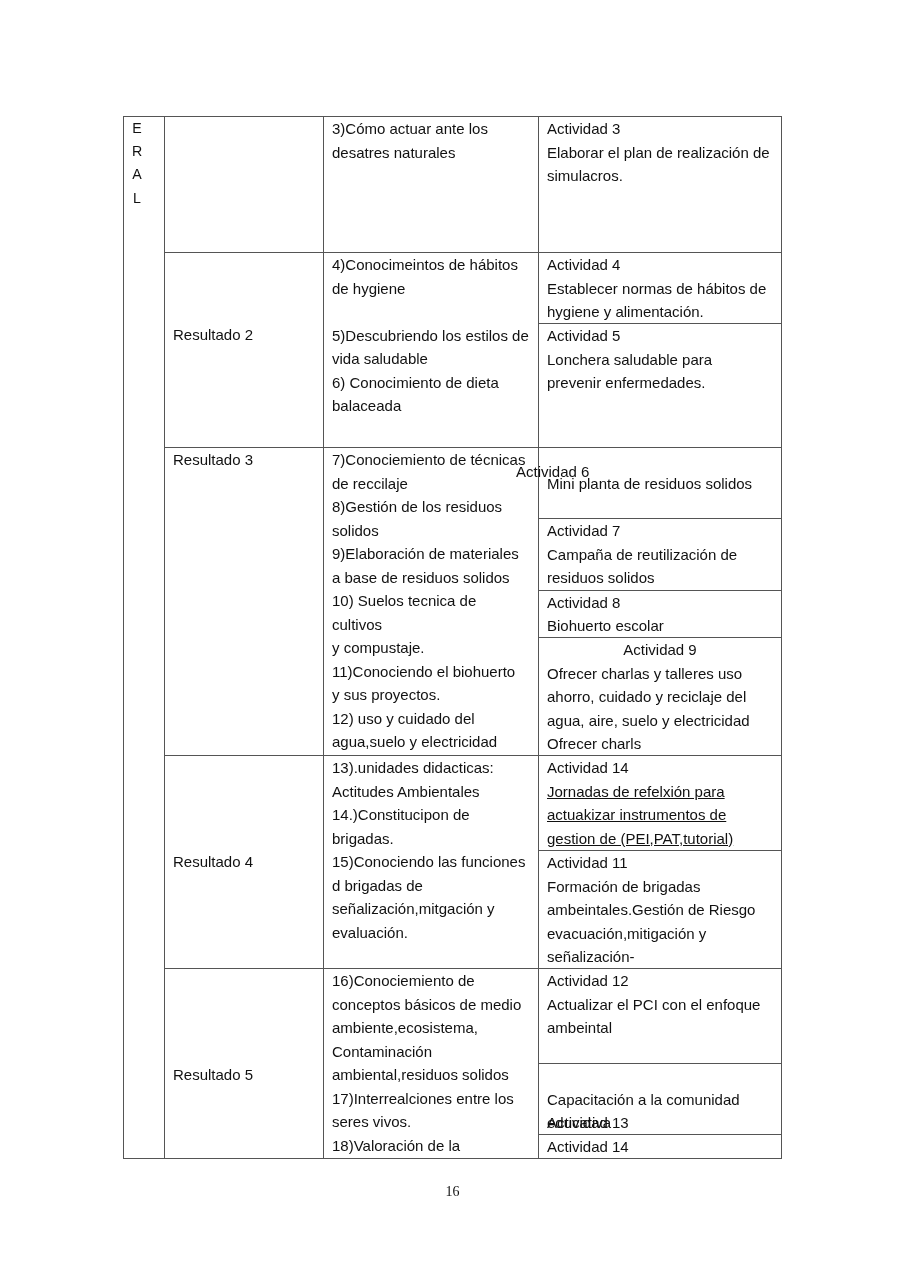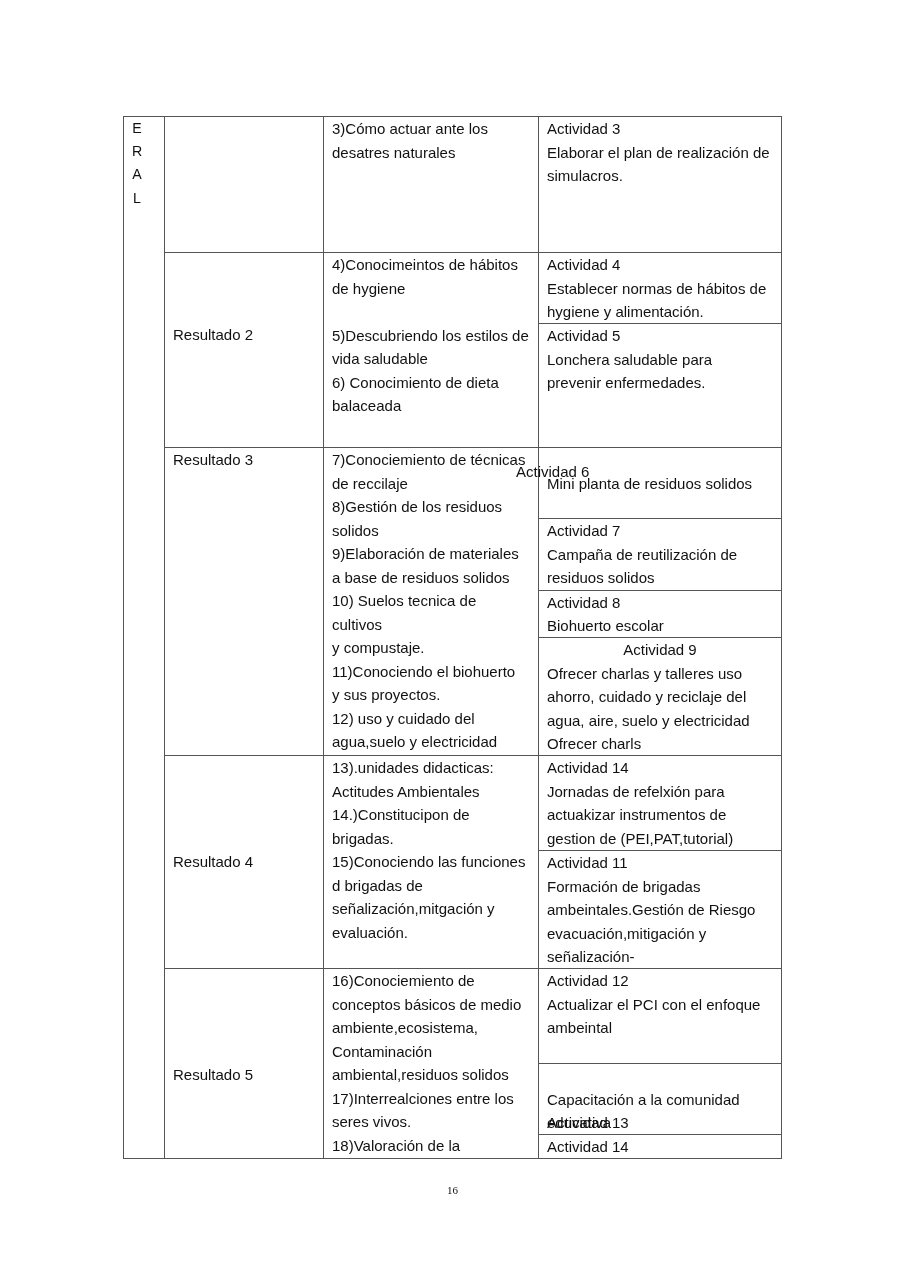--- a/index.html
+++ b/index.html
@@ -4,21 +4,21 @@
 <style>
   html, body { margin:0; padding:0; background:#ffffff; }
   body { width:905px; height:1280px; position:relative; overflow:hidden;
          font-family:"Liberation Sans", "DejaVu Sans", sans-serif; color:#111; }
   .cell { position:absolute; box-sizing:border-box; font-size:15px; line-height:23.5px;
           padding:1px 8px 0 8px; white-space:pre-line; }
   .hline { position:absolute; height:1px; background:#555; }
   .vline { position:absolute; width:1px; background:#555; }
   .vert { position:absolute; font-size:14.2px; line-height:23.5px; text-align:center; width:24px; }
   .pagenum { position:absolute; left:0; width:905px; top:1184px; text-align:center;
-             font-family:"Liberation Serif", "DejaVu Serif", serif; font-size:11px; }
+             font-family:"Liberation Serif", "DejaVu Serif", serif; font-size:14px; }
 </style>
 </head>
 <body>
 
 <div class="vline" style="left:123px; top:116px; height:1043px;"></div>
 <div class="vline" style="left:164px; top:116px; height:1043px;"></div>
 <div class="vline" style="left:323px; top:116px; height:1043px;"></div>
 <div class="vline" style="left:538px; top:116px; height:1043px;"></div>
 <div class="vline" style="left:781px; top:116px; height:1043px;"></div>
 
@@ -93,21 +93,21 @@
 <div class="cell" style="left:165px; top:849px; width:158px;">Resultado 4</div>
 <div class="cell" style="left:324px; top:755px; width:214px;">13).unidades didacticas:
 Actitudes Ambientales
 14.)Constitucipon de
 brigadas.
 15)Conociendo las funciones
 d brigadas de
 señalización,mitgación y
 evaluación.</div>
 <div class="cell" style="left:539px; top:755px; width:242px;">Actividad 14</div>
-<div class="cell" style="left:539px; top:778.5px; width:242px;">Jornadas de refelxión para
+<div class="cell" style="left:539px; top:778.5px; width:242px;text-decoration:underline;">Jornadas de refelxión para
 actuakizar instrumentos de
 gestion de (PEI,PAT,tutorial)</div>
 <div class="cell" style="left:539px; top:850px; width:242px;">Actividad 11</div>
 <div class="cell" style="left:539px; top:873.5px; width:242px;">Formación de brigadas
 ambeintales.Gestión de Riesgo
 evacuación,mitigación y
 señalización-</div>
 
 <div class="cell" style="left:165px; top:1062px; width:158px;">Resultado 5</div>
 <div class="cell" style="left:324px; top:968px; width:214px;">16)Conociemiento de

